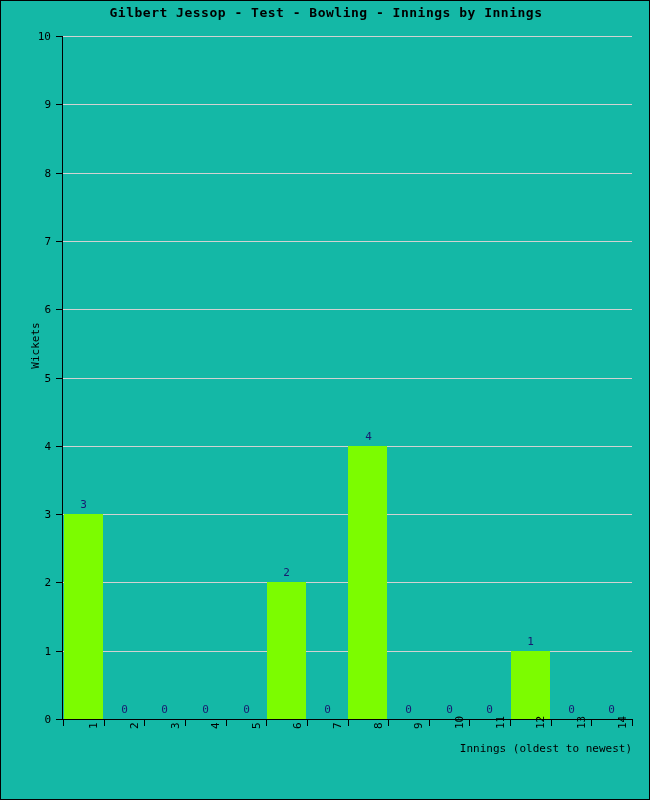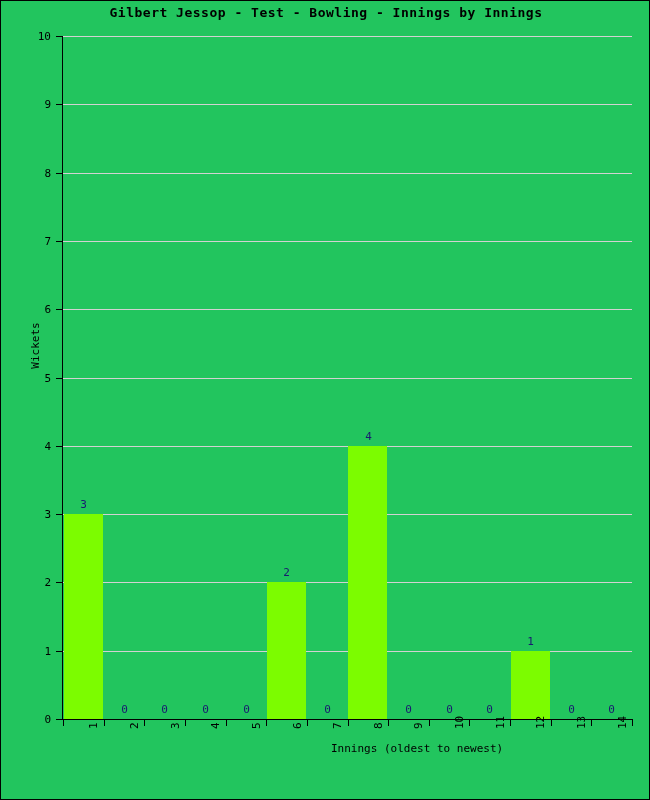--- a/index.html
+++ b/index.html
@@ -13,21 +13,21 @@
     font-family: "DejaVu Sans Mono", monospace;
     color: #000000;
     overflow: hidden;
   }
   #page {
     position: relative;
     width: 650px;
     height: 800px;
     box-sizing: border-box;
     border: 1px solid #000000;
-    background: #22c55e;
+    background: #14b8a6;
   }
 
   
   .chart-title {
     position: absolute;
     left: 0;
     top: 4px;
     width: 650px;
     text-align: center;
     font-size: 13px;
@@ -121,20 +121,21 @@
     color: #000000;
     white-space: pre;
     transform: rotate(-90deg);
     transform-origin: left top;
   }
   .x-axis-title {
     position: absolute;
     left: 330px;
     top: 741px;
     width: 301px;
+    text-align: right;
     font-size: 11px;
     color: #000000;
     white-space: pre;
   }
 
   
   .bar {
     position: absolute;
     bottom: 0;
     background: #7CFC00;

